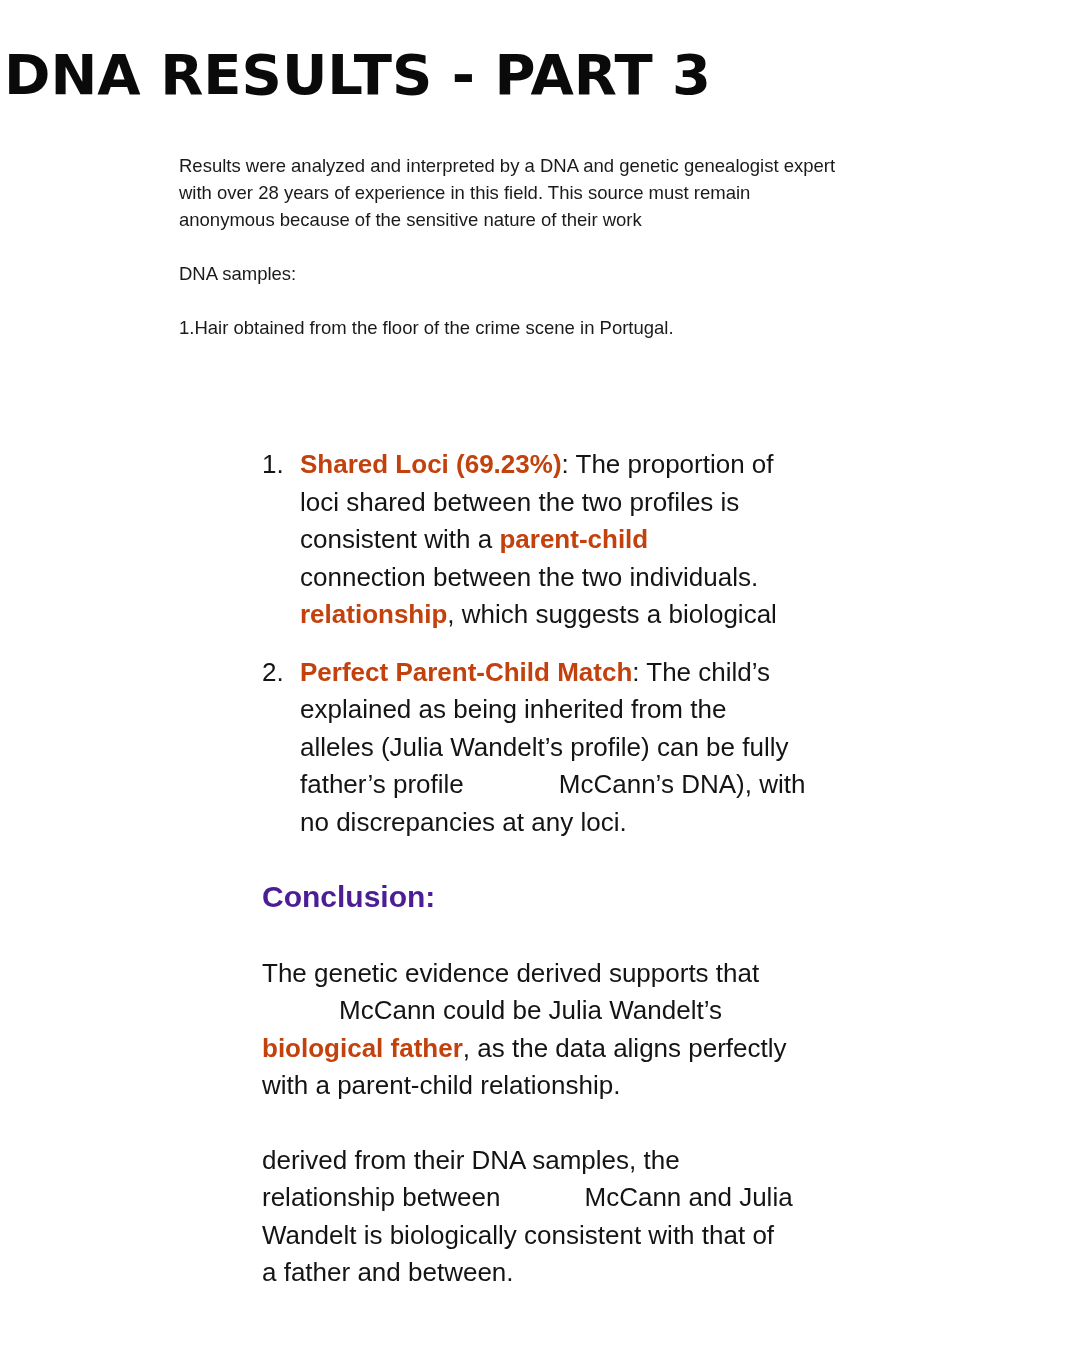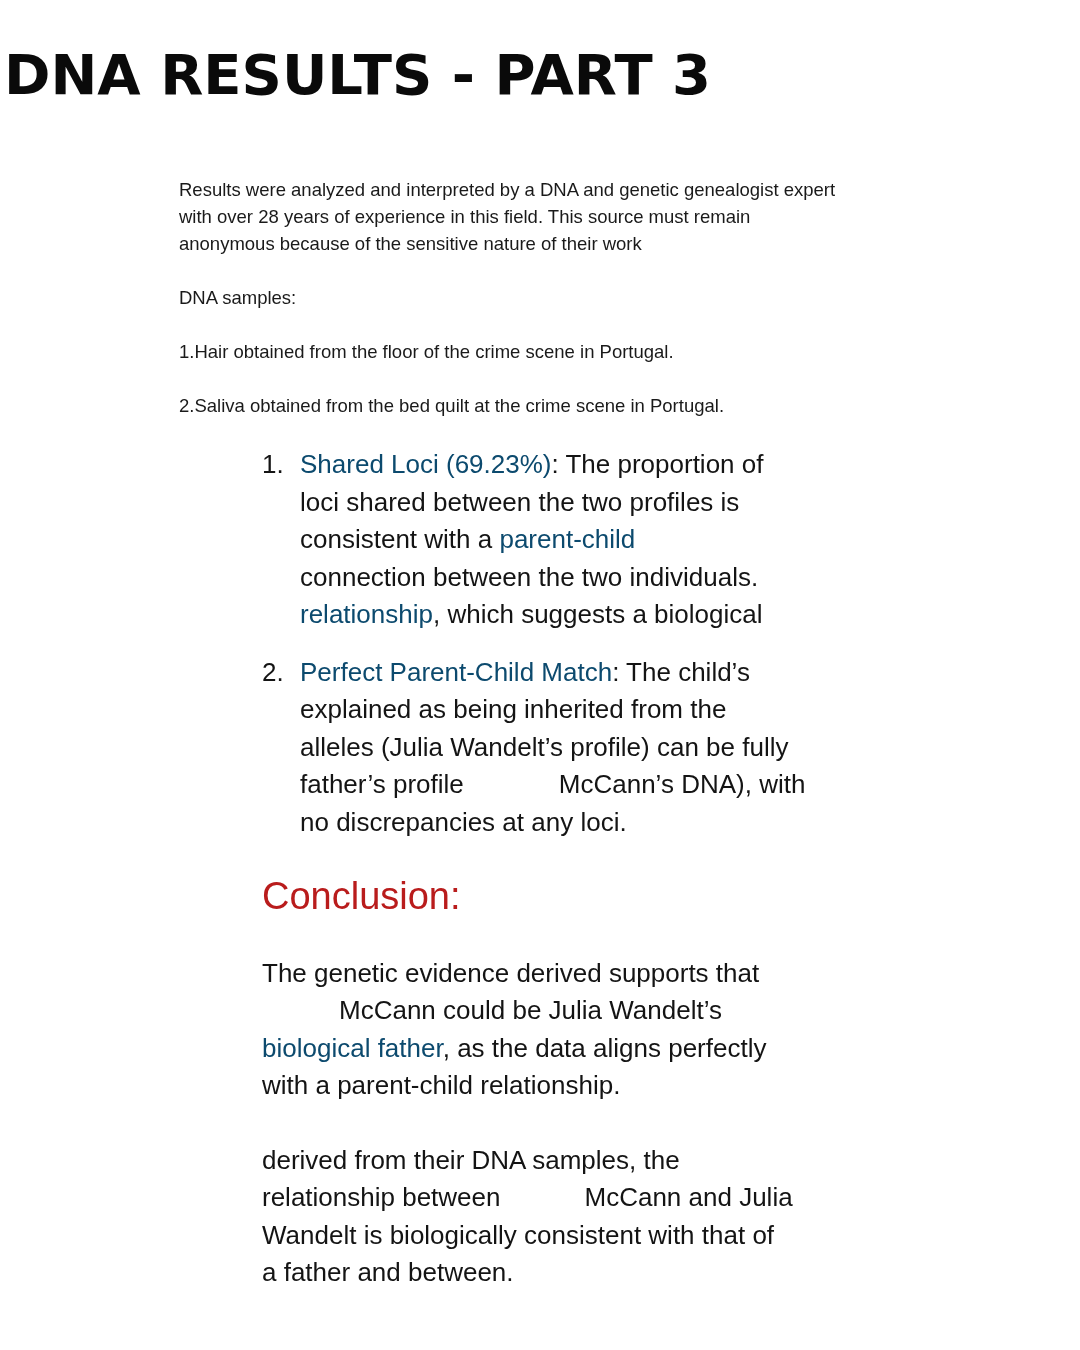--- a/index.html
+++ b/index.html
@@ -3,50 +3,49 @@
 <meta charset="utf-8">
 <style>
   html, body { margin:0; padding:0; background:#ffffff; }
   body { width:1080px; height:1350px; position:relative; overflow:hidden; color:#111; }
   .title {
     position:absolute; left:0; top:38px; width:1080px; text-align:left;
     font-family:"DejaVu Sans", sans-serif; font-weight:bold; font-size:56px;
     letter-spacing:0px; color:#0a0a0a; margin:4px;
   }
   .intro {
-    position:absolute; left:179px; top:176px; width:740px;
+    position:absolute; left:179px; top:152px; width:740px;
     font-family:"Liberation Sans", sans-serif; font-size:18.5px; line-height:27px; color:#1a1a1a;
   }
   .intro p { margin:0; }
   .intro .gap { height:27px; }
   .pane {
     position:absolute; left:262px; width:620px;
     font-family:"Liberation Sans", sans-serif; font-size:26px; line-height:37.5px; color:#141414;
   }
   .item { position:relative; padding-left:38px; }
   .item .num { position:absolute; left:0; top:0; }
-  b { font-weight:normal; color:#0c4a6e; }
+  b { font-weight:bold; color:#c2410c; }
   .redact { display:inline-block; }
-  .heading { font-weight:normal; font-size:38px; color:#b91c1c; }
+  .heading { font-weight:bold; font-size:30px; color:#4c1d95; }
 </style>
 </head>
 <body>
 
 <h1 class="title">DNA RESULTS - PART 3</h1>
 
 <div class="intro">
   <p>Results were analyzed and interpreted by a DNA and genetic genealogist expert</p>
   <p>with over 28 years of experience in this field. This source must remain</p>
   <p>anonymous because of the sensitive nature of their work</p>
   <div class="gap"></div>
   <p>DNA samples:</p>
   <div class="gap"></div>
   <p>1.Hair obtained from the floor of the crime scene in Portugal.</p>
   <div class="gap"></div>
-  <p>2.Saliva obtained from the bed quilt at the crime scene in Portugal.</p>
 </div>
 
 <div class="pane" style="top:446px;">
   <div class="item">
     <span class="num">1.</span>
     <div><b>Shared Loci (69.23%)</b><span>: The proportion of</span></div>
     <div>loci shared between the two profiles is</div>
     <div><span>consistent with a </span><b>parent-child</b></div>
     <div>connection between the two individuals.</div>
     <div><b>relationship</b><span>, which suggests a biological</span></div>

